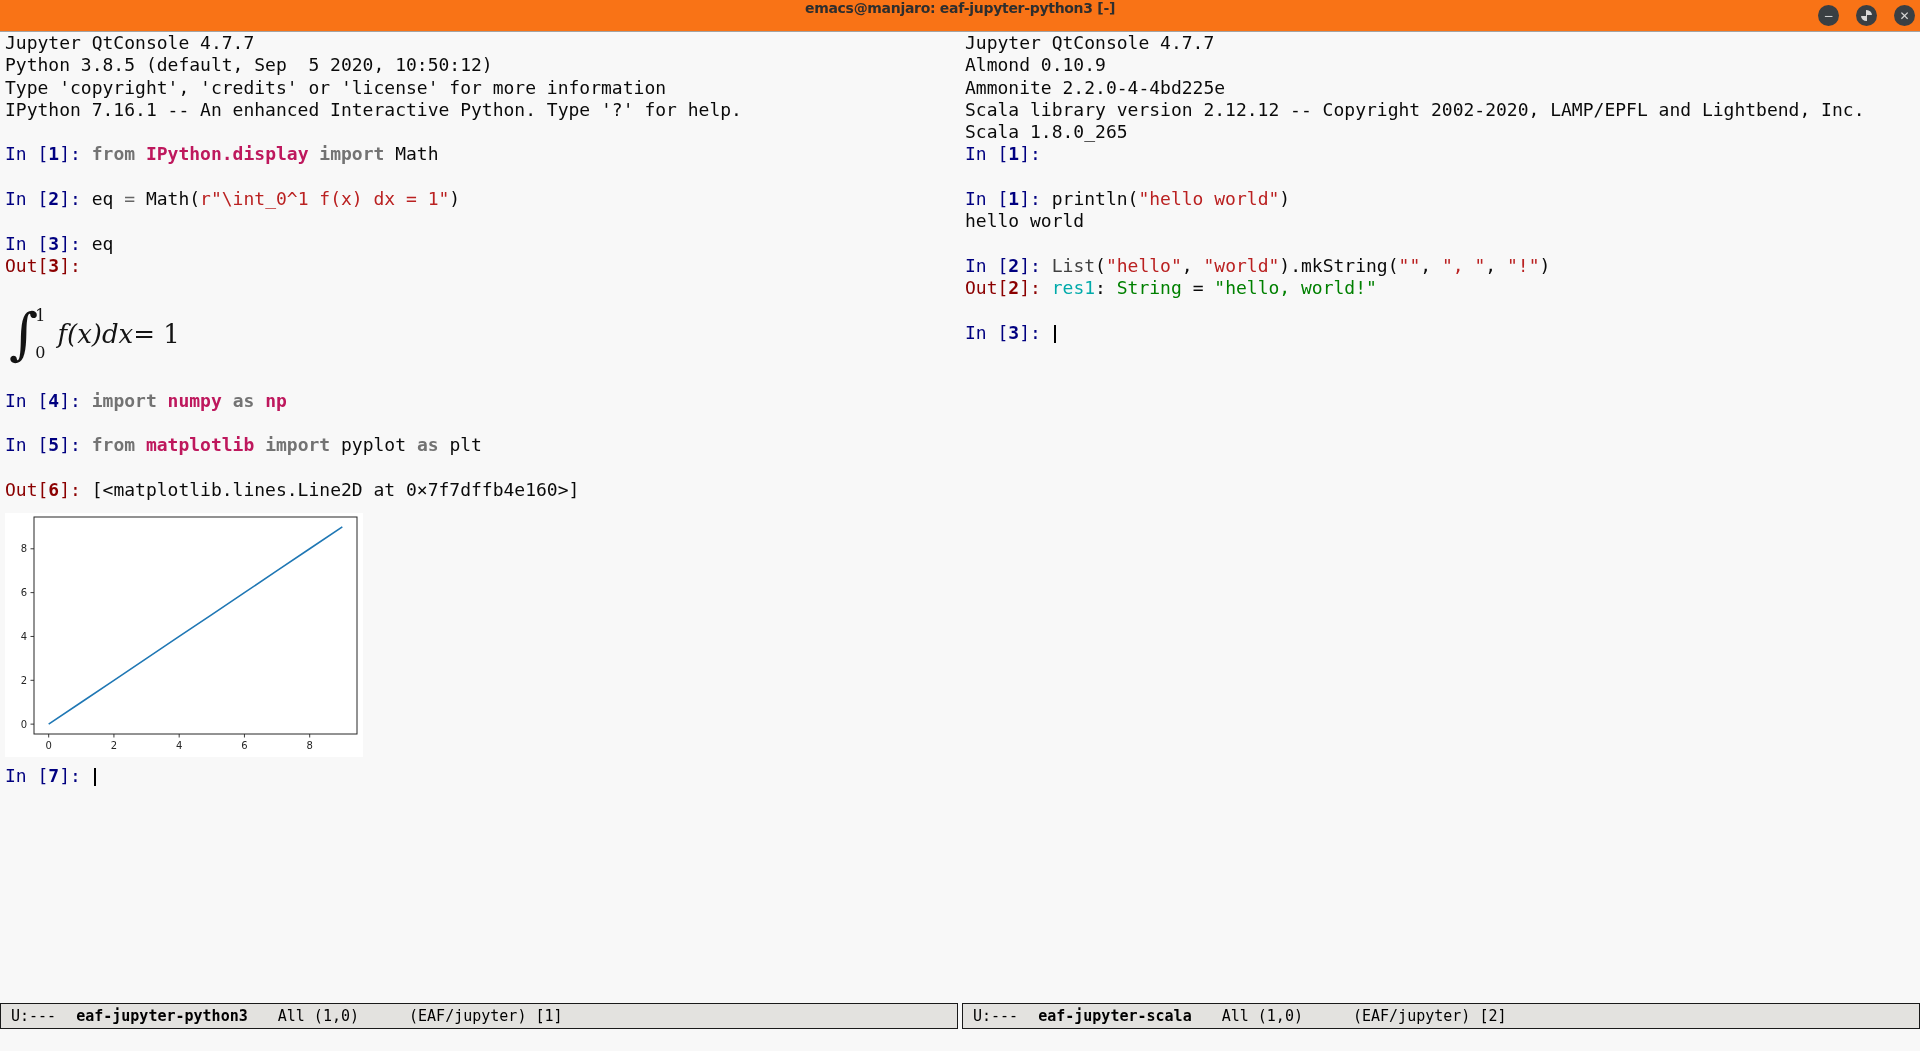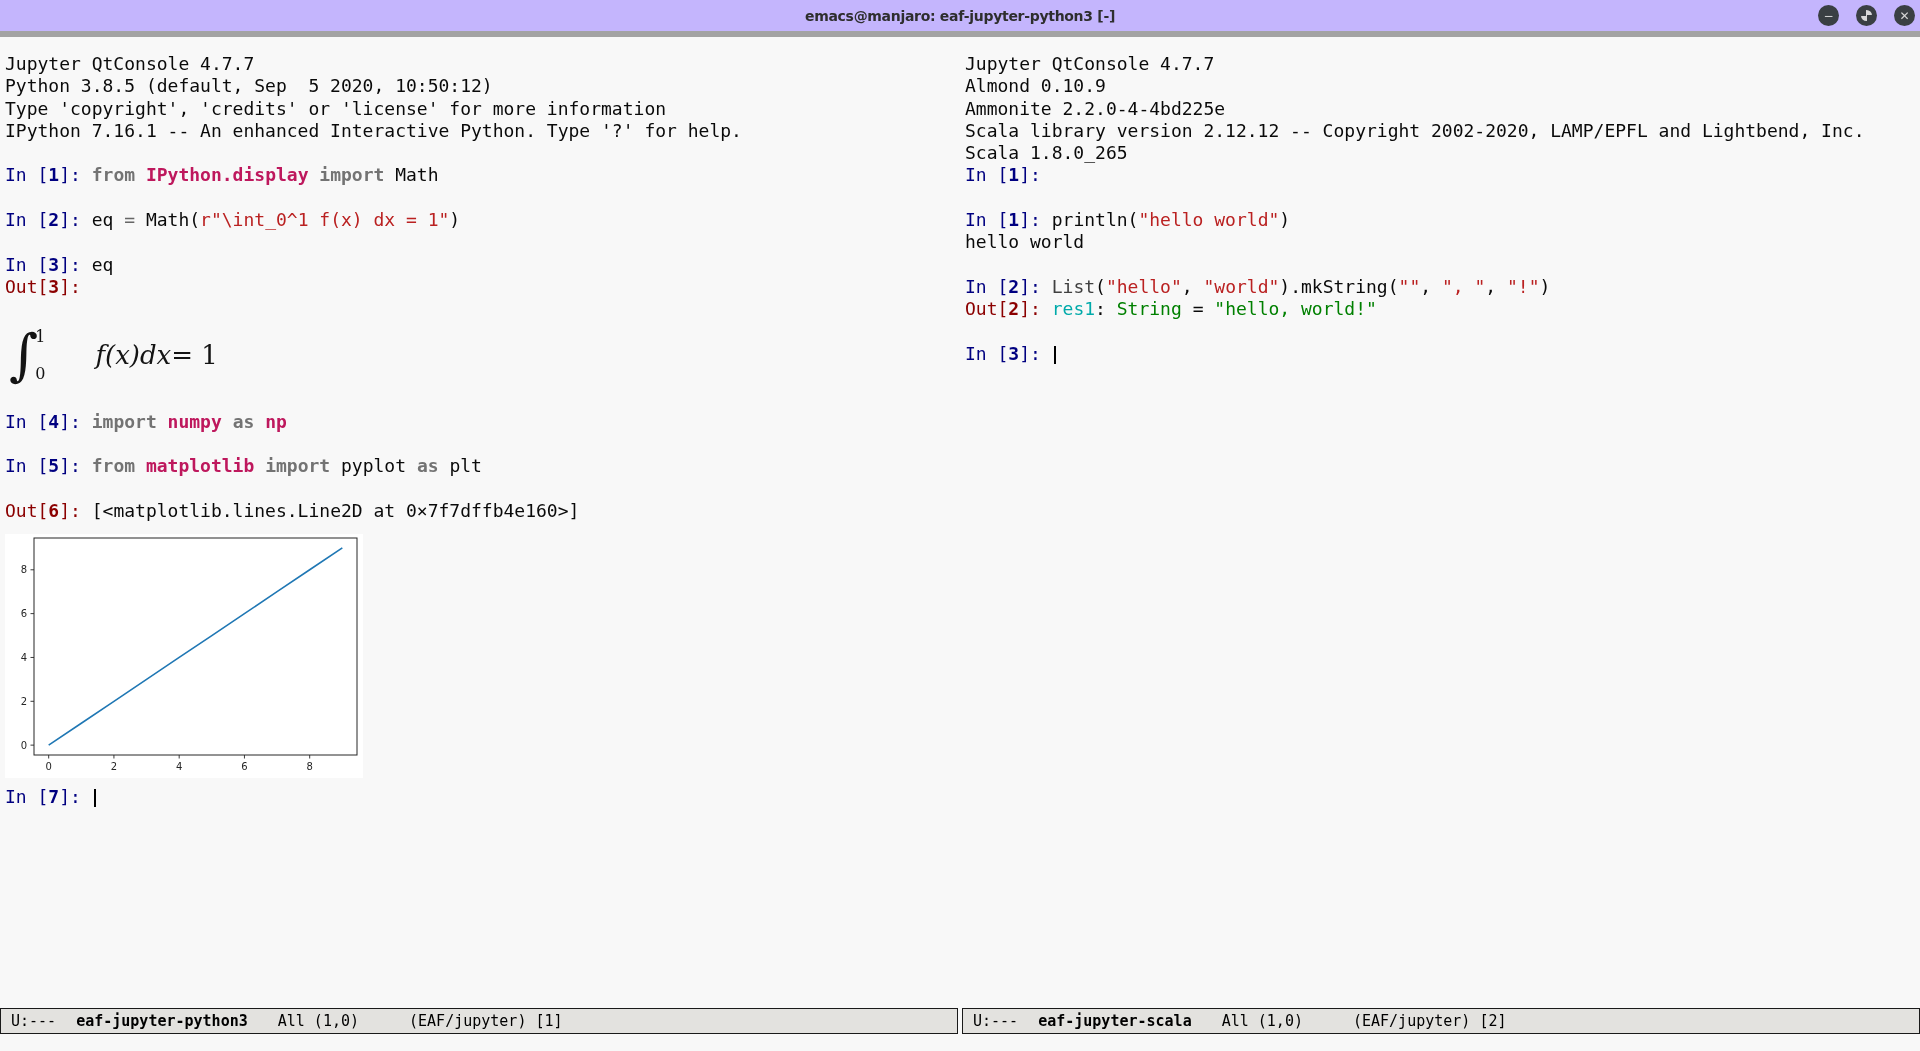--- a/index.html
+++ b/index.html
@@ -4,43 +4,43 @@
 <style>
   html,body{margin:0;padding:0;}
   body{
     width:1920px;height:1051px;overflow:hidden;
     background:#f8f8f8;
     font-family:"DejaVu Sans Mono","Liberation Mono",monospace;
   }
   
   .titlebar{
     position:relative;height:31px;
-    background:#c4b5fd;
-    border-bottom:6px solid #a3a3a3;
-    display:flex;align-items:center;justify-content:center;
+    background:#f97316;
+    border-bottom:1px solid #a3a3a3;
+    display:flex;justify-content:center;
   }
   .titlebar .title{
     font-family:"DejaVu Sans","Liberation Sans",sans-serif;
     font-size:14px;font-weight:bold;color:#2e2e2e;letter-spacing:-0.3px;
   }
   .winbtns{position:absolute;right:5px;top:5px;display:flex;gap:17px;}
   .wbtn{
     width:21px;height:21px;border-radius:50%;
     background:#3a3f43;color:#d8d8d8;
     display:flex;align-items:center;justify-content:center;
     font-family:"DejaVu Sans",sans-serif;font-size:12px;line-height:1;
     cursor:default;user-select:none;
   }
   .maxglyph{
     width:11px;height:11px;border-radius:50%;
     background:conic-gradient(#d8d8d8 0 90deg,#3a3f43 90deg 180deg,#d8d8d8 180deg 270deg,#3a3f43 270deg 360deg);
   }
   
   .main{display:flex;height:971px;}
-  .pane{width:960px;height:971px;padding:16px 0 0 5px;box-sizing:border-box;overflow:hidden;}
+  .pane{width:960px;height:971px;padding:0 0 0 5px;box-sizing:border-box;overflow:hidden;}
   .cline{height:22.3px;line-height:22.3px;font-size:18px;color:#0a0a0a;white-space:pre;}
   
   .p  {color:#000080;}
   .pb {color:#000080;font-weight:bold;}
   .o  {color:#8b0000;}
   .ob {color:#8b0000;font-weight:bold;}
   .kw {color:#737373;font-weight:bold;}
   .mod{color:#be185d;font-weight:bold;}
   .str{color:#ba2121;}
   .num{color:#666666;}
@@ -57,21 +57,21 @@
   .equation{
     height:68px;display:flex;align-items:center;
     font-family:"DejaVu Serif","Liberation Serif",serif;
     font-size:26px;color:#141414;padding-left:4px;
   }
   .eq-int{font-size:56px;line-height:62px;}
   .eq-lims{
     display:inline-flex;flex-direction:column;justify-content:space-between;
     height:56px;font-size:16px;margin-left:-3px;margin-right:12px;
   }
-  .eq-it{font-style:italic;margin-left:38px;}
+  .eq-it{font-style:italic;}
   
   .figure{width:358px;height:244px;background:#ffffff;margin:12px 0 8px 0;}
   
   .modelines{display:flex;gap:4px;height:26px;background:#f8f8f8;}
   .modeline{
     flex:1;box-sizing:border-box;height:26px;
     background:#e3e2df;border:1px solid #1a1a1a;
     display:flex;align-items:center;
     font-size:15px;color:#000;white-space:pre;padding-left:10px;
   }

